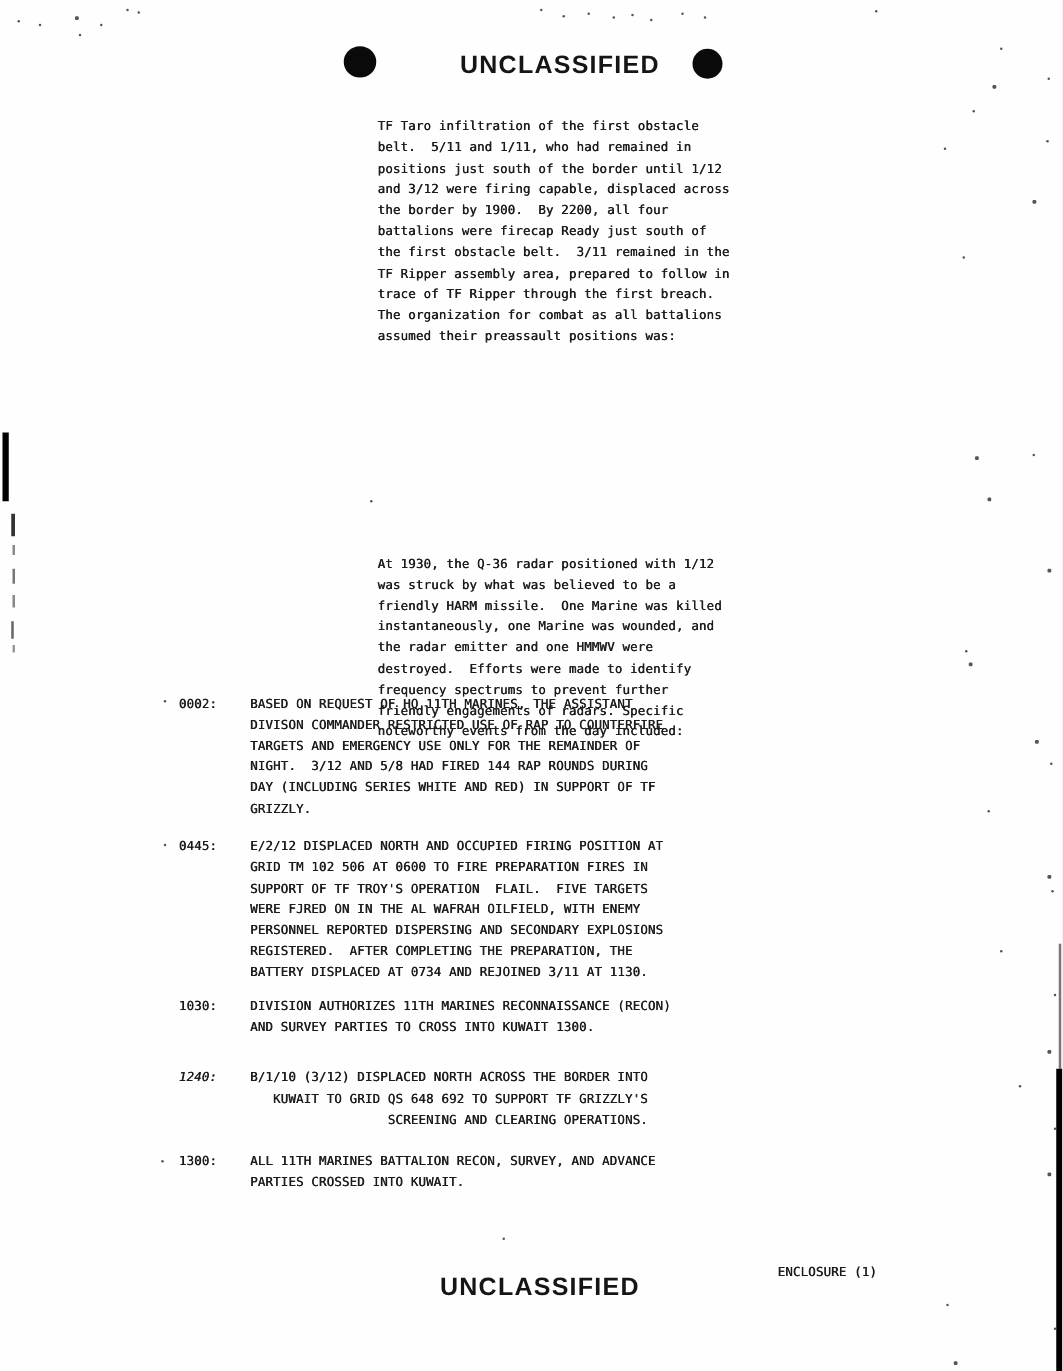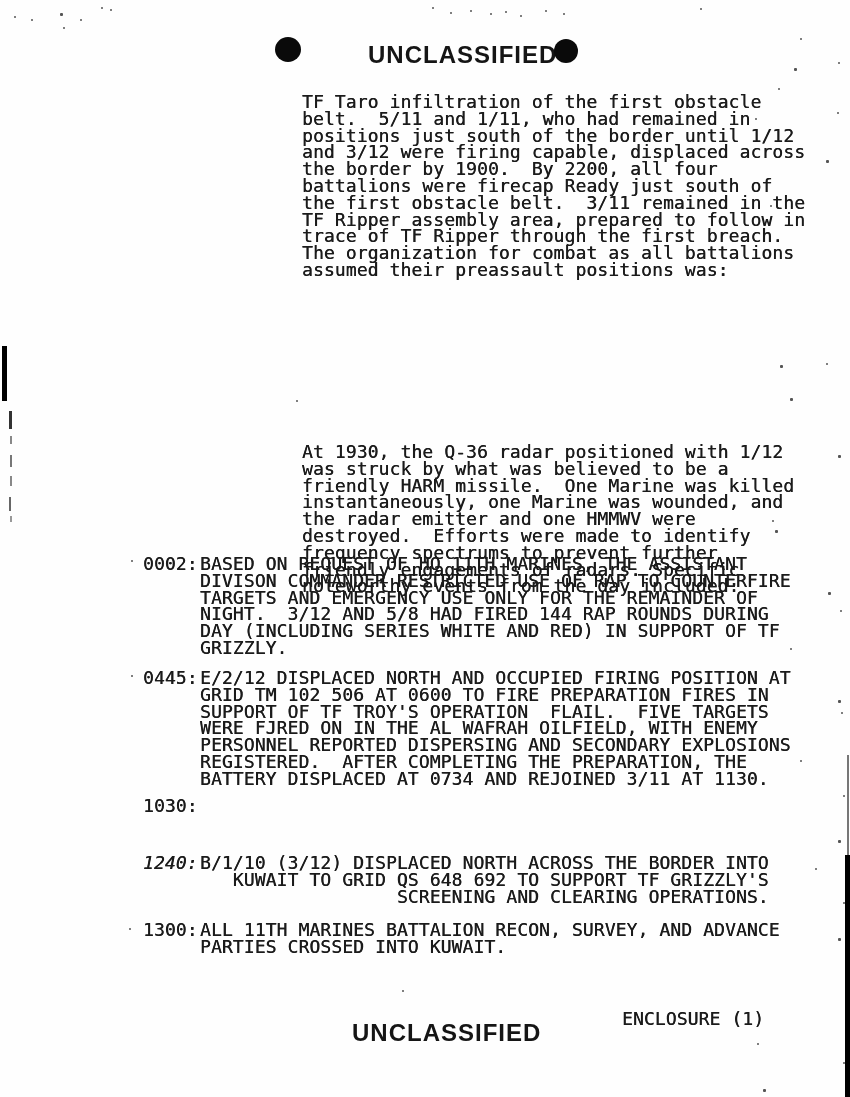--- a/index.html
+++ b/index.html
@@ -8,32 +8,32 @@
     width:850px;height:1097px;
     background:#fefefe;
     overflow:hidden;
     font-family:"DejaVu Sans Mono", monospace;
     color:#1b1b1b;
   }
   .mono{
     position:absolute;
     margin:0;
     font-family:"DejaVu Sans Mono", monospace;
-    font-size:18px;
+    font-size:10px;
     line-height:16.8px;
     white-space:pre;
     color:#1b1b1b;
     text-shadow:0.3px 0 0 currentColor;
     letter-spacing:0.1px;
   }
   .stamp{
     position:absolute;
     font-family:"Liberation Sans", sans-serif;
     font-weight:700;
-    font-size:24px;
+    font-size:20px;
     letter-spacing:1px;
     color:#151515;
   }
   .dot{
     position:absolute;
     background:#0a0a0a;
     border-radius:50%;
   }
   .mark{position:absolute;background:#444;}
   .edge{position:absolute;background:#000;}
@@ -82,20 +82,22 @@
   <pre class="mono" style="left:143px;top:670px;">0445:</pre>
   <pre class="mono" style="left:200px;top:670px;">E/2/12 DISPLACED NORTH AND OCCUPIED FIRING POSITION AT
 GRID TM 102 506 AT 0600 TO FIRE PREPARATION FIRES IN
 SUPPORT OF TF TROY'S OPERATION  FLAIL.  FIVE TARGETS
 WERE FJRED ON IN THE AL WAFRAH OILFIELD, WITH ENEMY
 PERSONNEL REPORTED DISPERSING AND SECONDARY EXPLOSIONS
 REGISTERED.  AFTER COMPLETING THE PREPARATION, THE
 BATTERY DISPLACED AT 0734 AND REJOINED 3/11 AT 1130.</pre>
 
   <pre class="mono" style="left:143px;top:798px;">1030:</pre>
+  <pre class="mono" style="left:200px;top:798px;">DIVISION AUTHORIZES 11TH MARINES RECONNAISSANCE (RECON)
+AND SURVEY PARTIES TO CROSS INTO KUWAIT 1300.</pre>
 
   <pre class="mono" style="left:143px;top:855px;font-style:italic;">1240:</pre>
   <pre class="mono" style="left:200px;top:855px;text-align:right;">B/1/10 (3/12) DISPLACED NORTH ACROSS THE BORDER INTO
 KUWAIT TO GRID QS 648 692 TO SUPPORT TF GRIZZLY'S
 SCREENING AND CLEARING OPERATIONS.</pre>
 
   <pre class="mono" style="left:143px;top:922px;">1300:</pre>
   <pre class="mono" style="left:200px;top:922px;">ALL 11TH MARINES BATTALION RECON, SURVEY, AND ADVANCE
 PARTIES CROSSED INTO KUWAIT.</pre>
 

